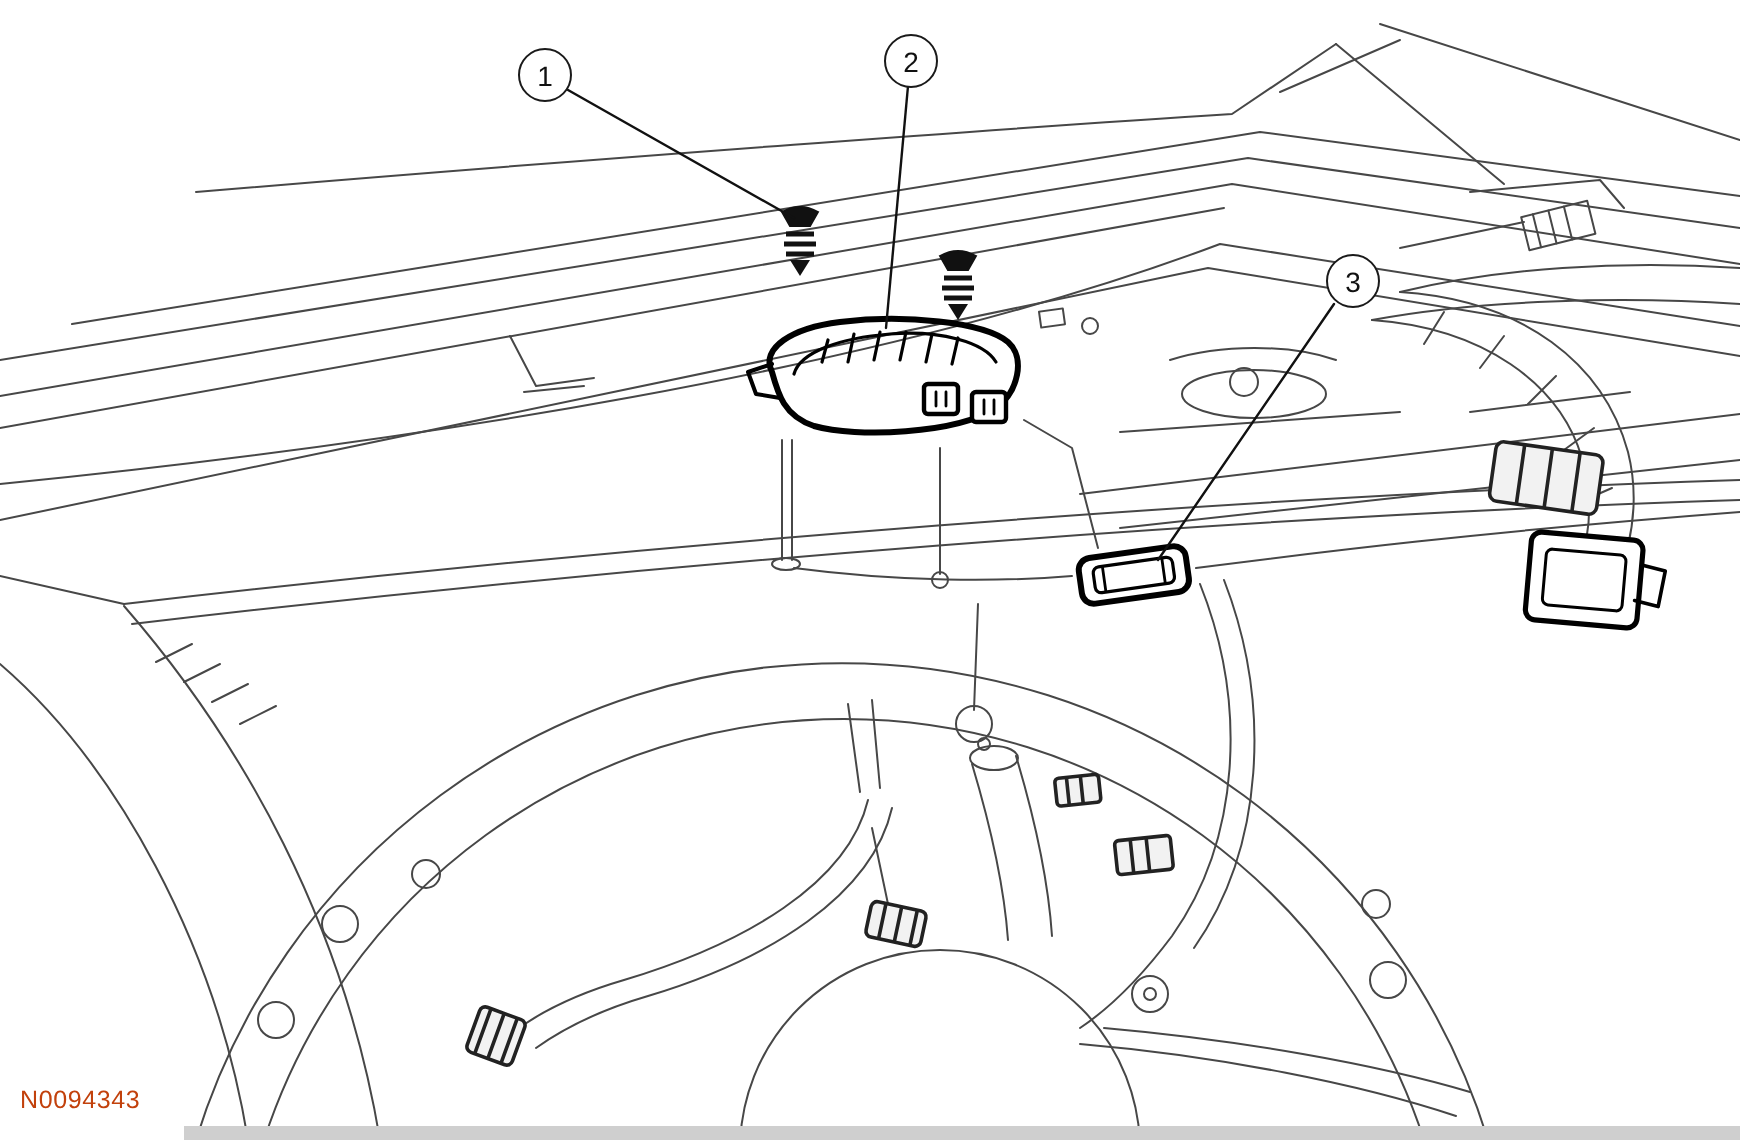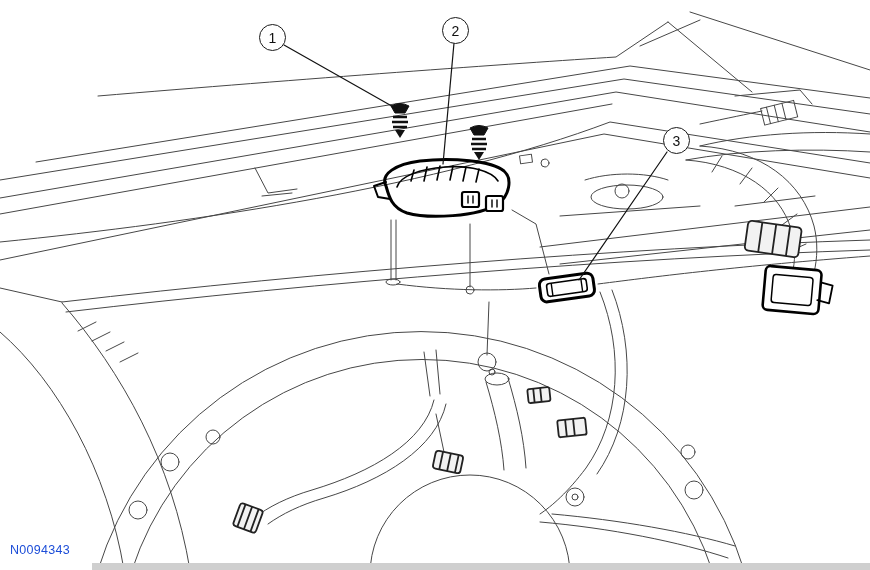--- a/index.html
+++ b/index.html
@@ -18,21 +18,21 @@
     border-radius:50%;
     background:#ffffff;
     display:flex;align-items:center;justify-content:center;
     font-size:14px;color:#111;
     box-sizing:border-box;
   }
   .figure-id{
     position:absolute;
     left:10px;top:543px;
     font-size:12.5px;
-    color:#1d4ed8;
+    color:#c2410c;
     letter-spacing:0.3px;
   }
 </style>
 </head>
 <body>
 
 <div class="stage">
 
   <svg width="870" height="570" viewBox="0 0 870 570">
 

